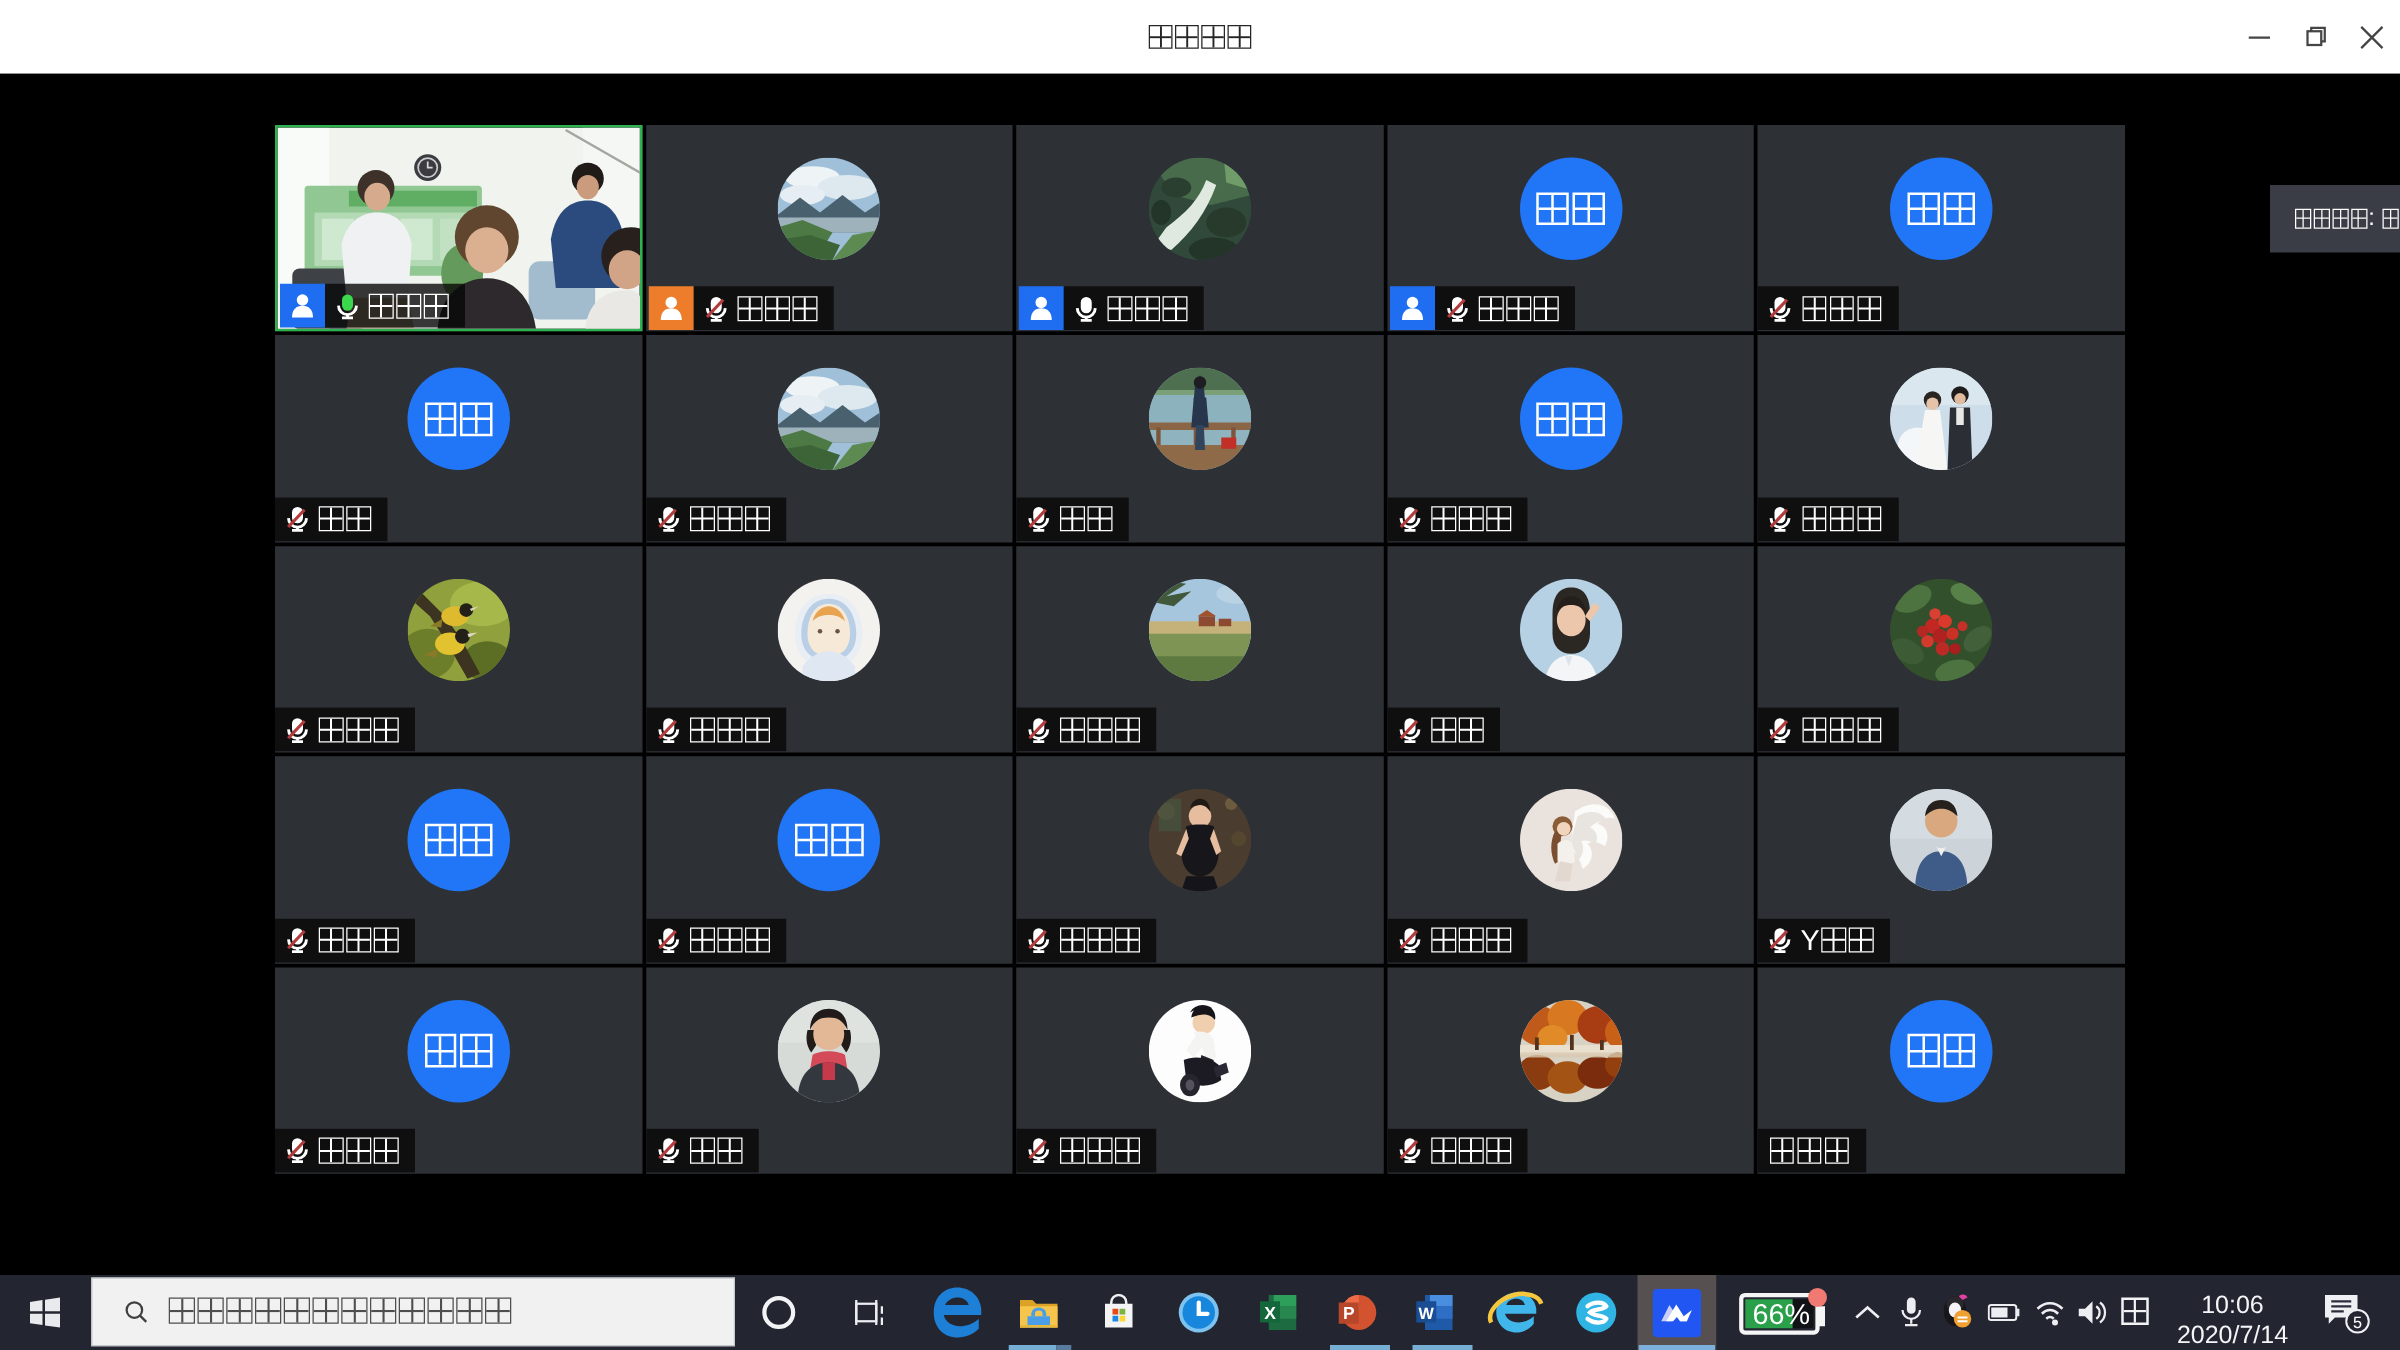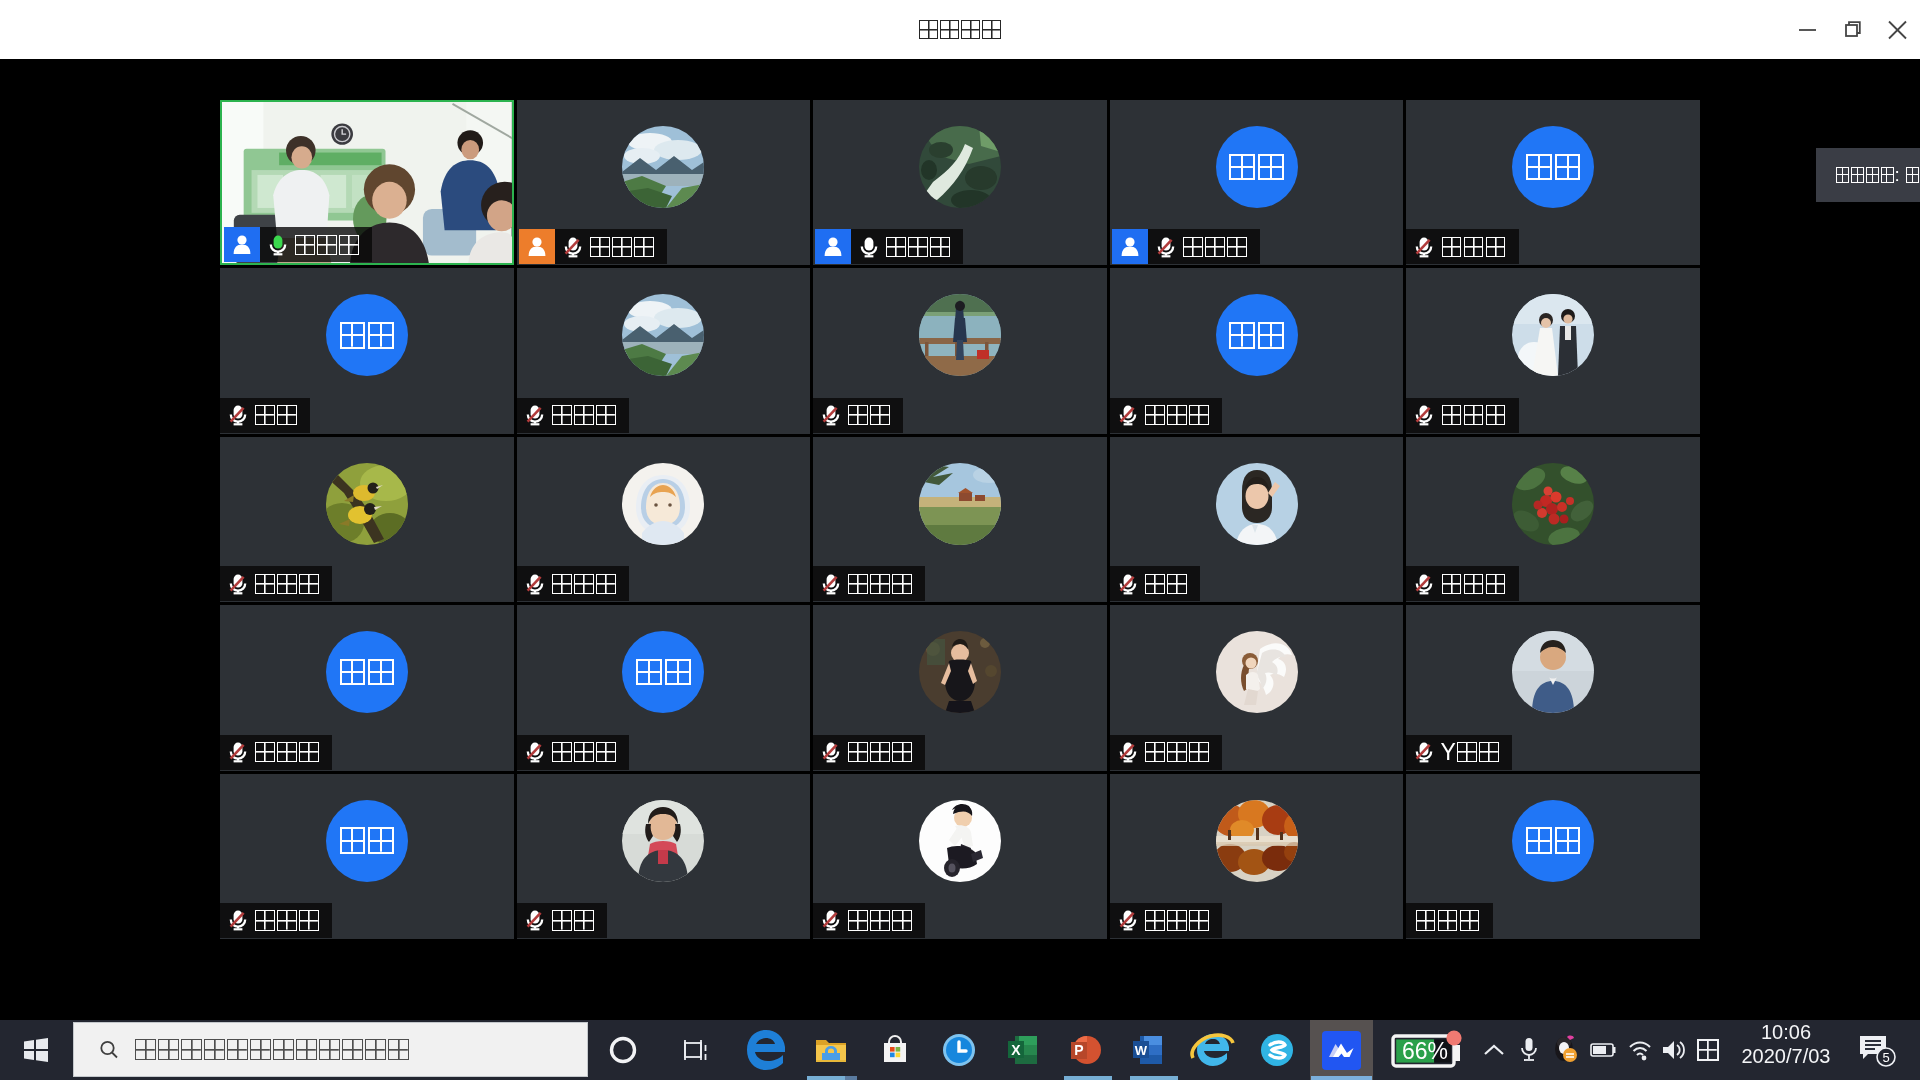--- a/index.html
+++ b/index.html
@@ -863,23 +863,23 @@
     </div>
 <div class="ti" style="left:1657.0px;width:34px">
       <svg width="26" height="22" viewBox="0 0 26 22">
         <path d="M2 8 h5 l6 -6 v18 l-6 -6 h-5 Z" fill="#eceef2"></path>
         <path d="M16 6 a6 6 0 0 1 0 10 M19 3 a10 10 0 0 1 0 16" fill="none" stroke="#eceef2" stroke-width="1.8"></path>
       </svg>
     </div>
 <div class="ti" style="left:1690.0px;width:36px">
       <span style="color:#f2f3f5;font-size:25px"><i class="zi" style="border-width:2px"></i></span>
     </div>
-<div class="ti" style="left:1732px;width:108px;flex-direction:column;justify-content:flex-start;color:#f4f5f7;font-size:20px;line-height:24px">
+<div class="ti" style="left:1732px;width:108px;flex-direction:column;justify-content:flex-end;color:#f4f5f7;font-size:20px;line-height:24px">
       <div>10:06</div>
-      <div>2020/7/03</div>
+      <div>2020/7/14</div>
     </div>
 <div class="ti" style="left:1848.0px;width:56px">
       <svg width="40" height="36" viewBox="0 0 40 36">
         <path d="M4 4 h26 v18 h-18 l-5 5 v-5 h-3 Z" fill="#eef0f4"></path>
         <path d="M9 9 h16 M9 13 h16 M9 17 h10" stroke="#2a2e3a" stroke-width="1.8"></path>
         <circle cx="30" cy="25" r="9" fill="#232630" stroke="#eef0f4" stroke-width="1.6"></circle>
         <text x="30" y="30" fill="#fff" font-size="13" text-anchor="middle" font-family="Liberation Sans">5</text>
       </svg>
     </div>
 <div class="ul" style="left:807px;width:38px"></div>

